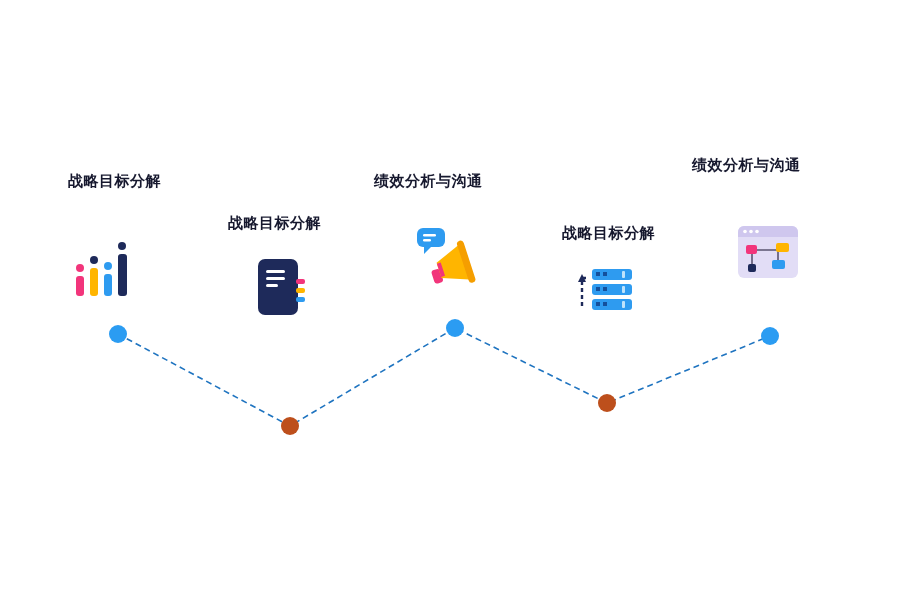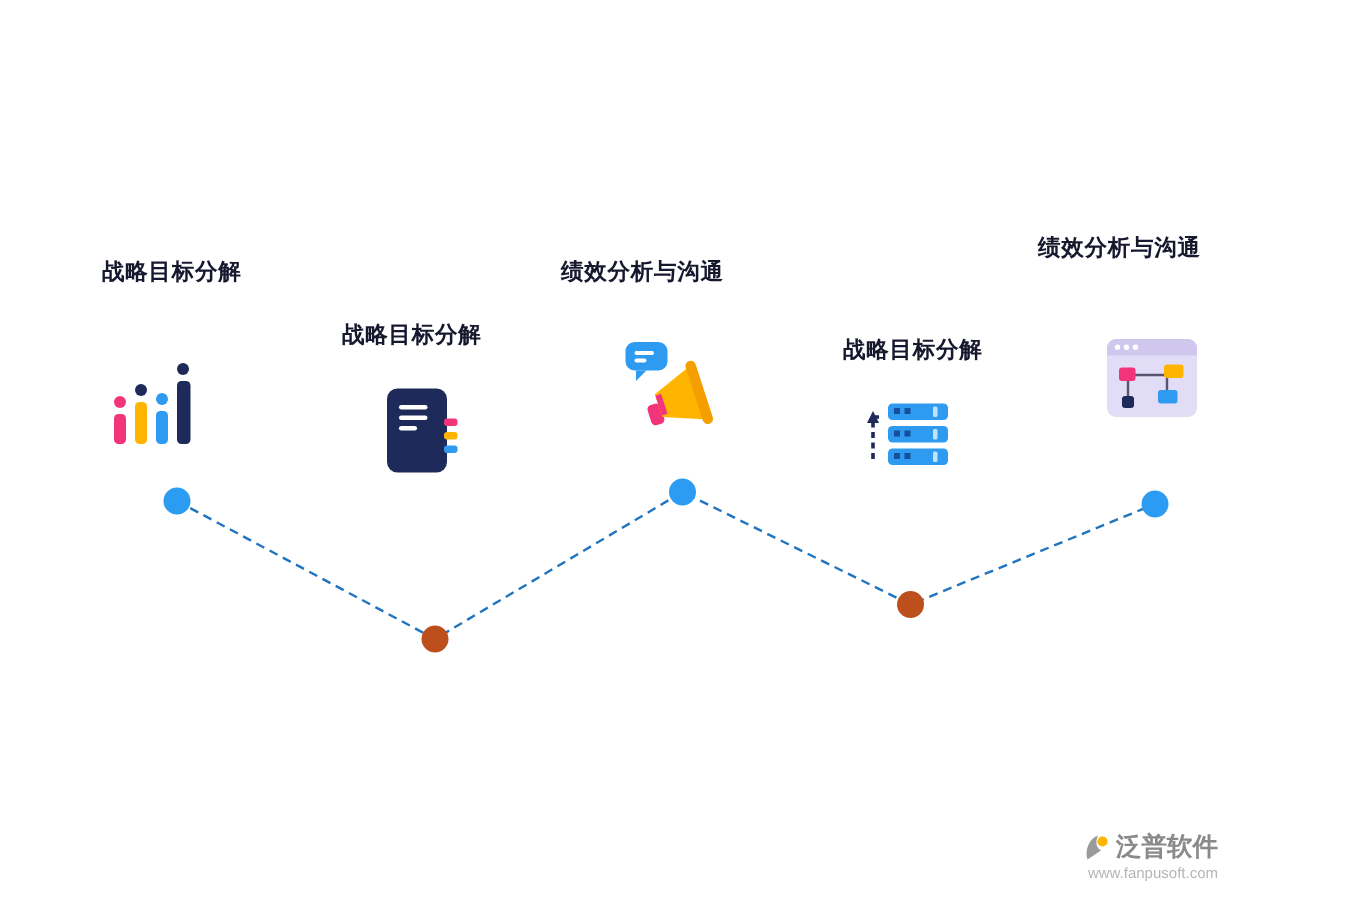--- a/index.html
+++ b/index.html
@@ -98,24 +98,14 @@
     <circle cx="9" cy="9.5" r="1.8" fill="#ffffff"></circle>
     <circle cx="15" cy="9.5" r="1.8" fill="#ffffff"></circle>
     <circle cx="21" cy="9.5" r="1.8" fill="#ffffff"></circle>
     <path d="M20 28 H42 M42 28 V38 M16 32 V42" fill="none" stroke="#5a5470" stroke-width="1.6"></path>
     <rect x="10" y="23" width="11" height="9" rx="2" fill="#f2357b"></rect>
     <rect x="40" y="21" width="13" height="9" rx="2" fill="#ffb500"></rect>
     <rect x="36" y="38" width="13" height="9" rx="2" fill="#2e9bf0"></rect>
     <rect x="12" y="42" width="8" height="8" rx="2" fill="#1e2a5a"></rect>
   </svg>
 
-  <div class="logo">
-    <div class="logo-row">
-      <svg width="18" height="20" viewBox="0 0 18 20">
-        <path d="M3 18 C1 12 4 4 10 2 C8 7 9 10 12 12 C9 14 6 16 3 18 Z" fill="#9a9a9a"></path>
-        <circle cx="13" cy="6" r="3.4" fill="#ffb500"></circle>
-      </svg>
-      <span class="logo-name">泛普软件</span>
-    </div>
-    <div class="logo-url">www.fanpusoft.com</div>
-  </div>
 
 </div>
 
 </body></html>

